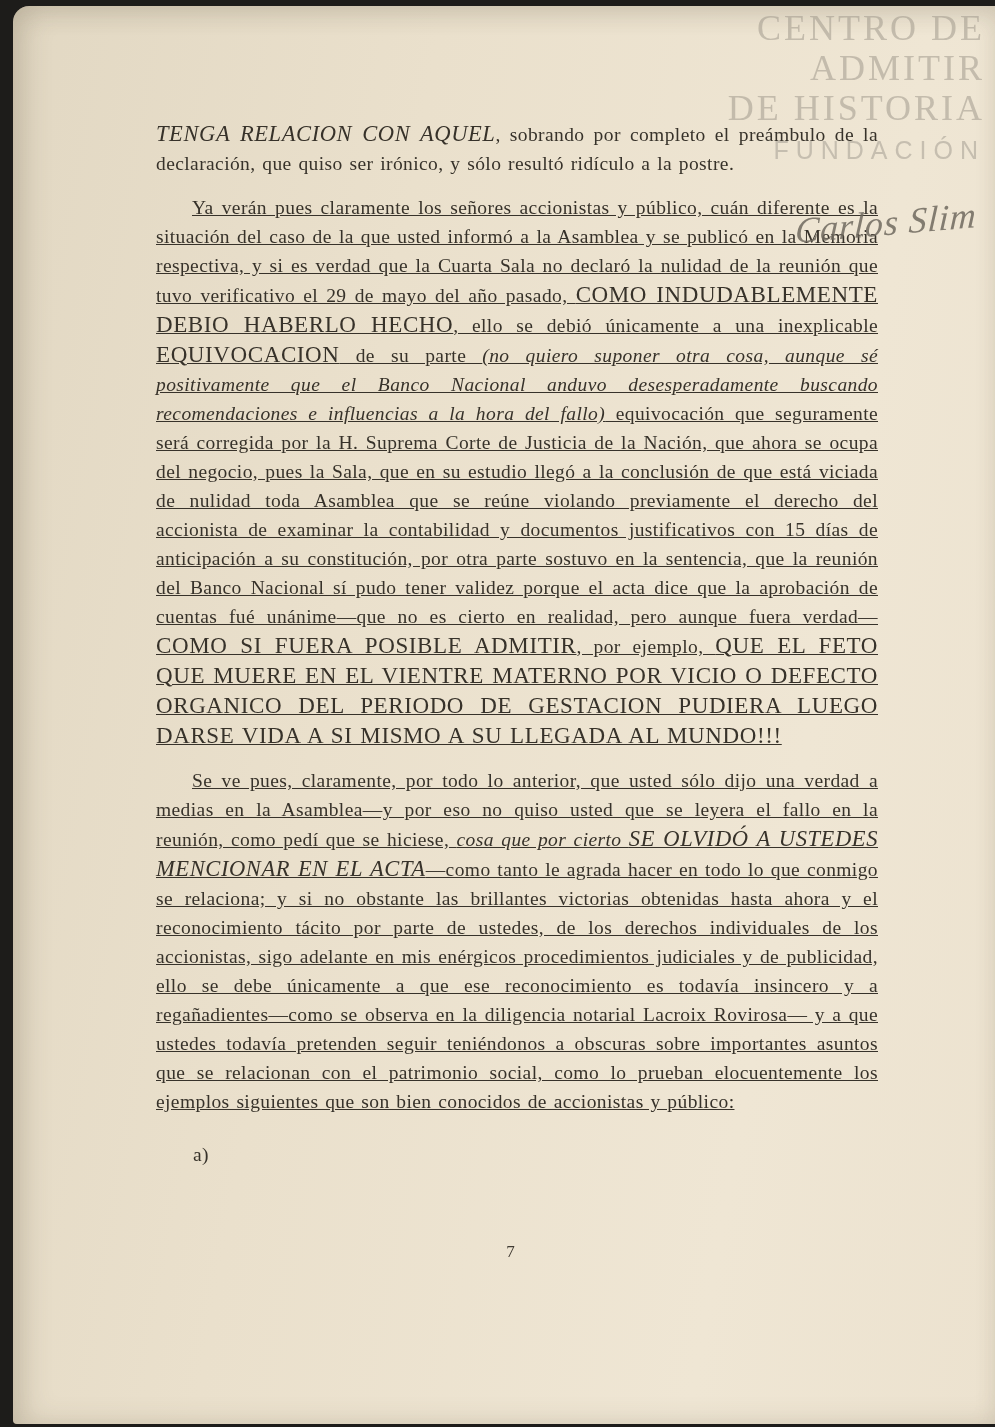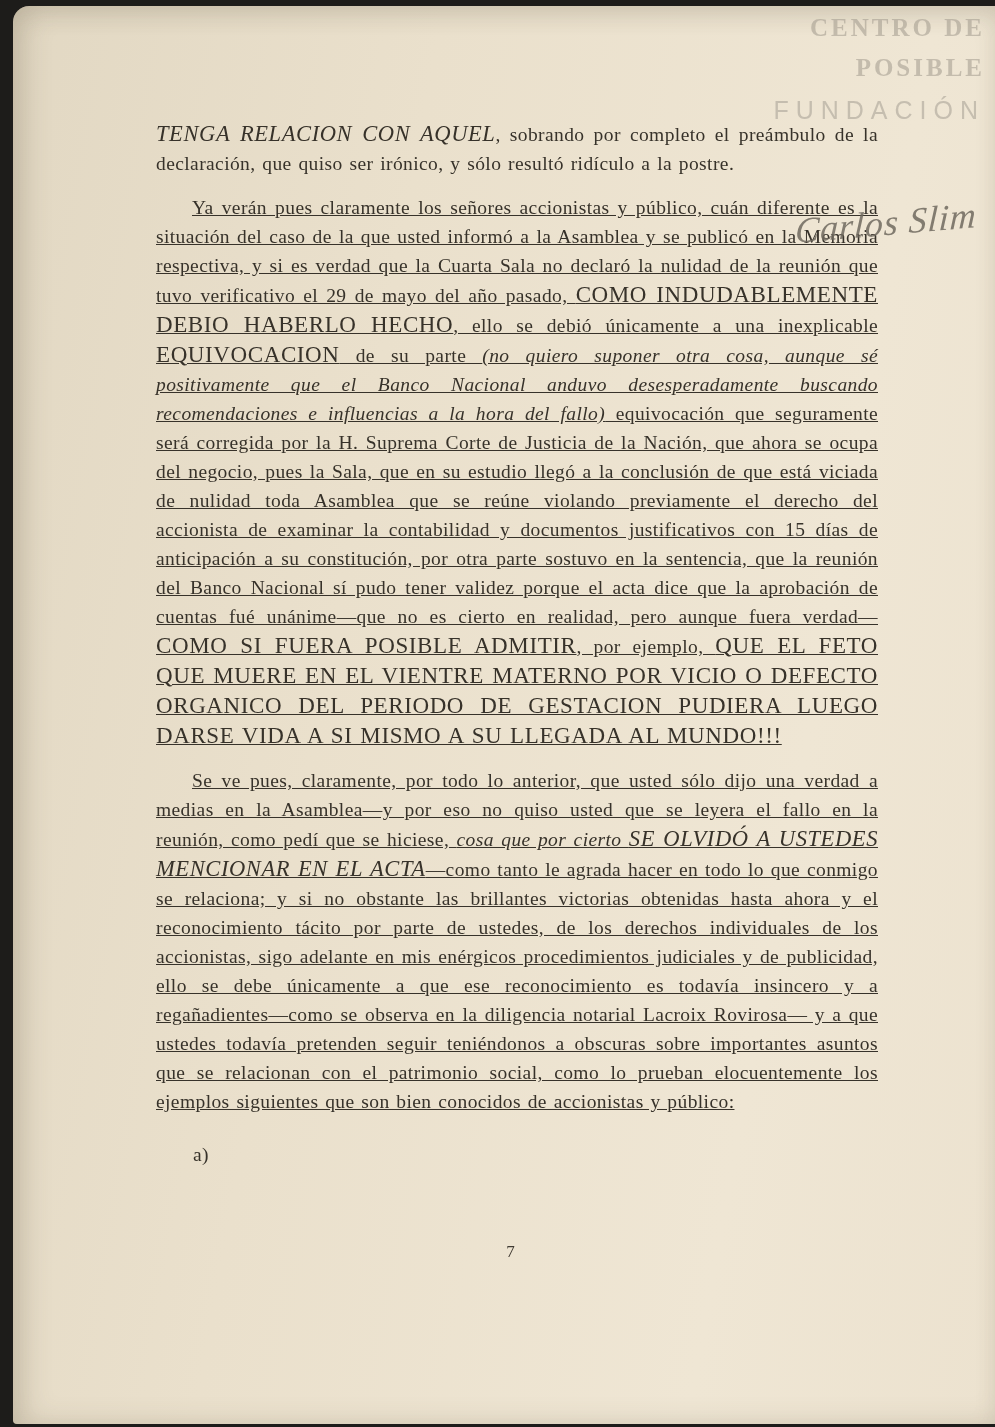--- a/index.html
+++ b/index.html
@@ -20,25 +20,25 @@
   
   .watermark {
     position: absolute;
     top: 2px; right: 10px;
     text-align: right;
     z-index: 1;
     user-select: none;
   }
   .watermark .wm-line {
     font-family: "Liberation Serif", serif;
-    font-size: 25px;
+    font-size: 36px;
     line-height: 40px;
     letter-spacing: 3px;
     color: rgba(160, 153, 140, 0.55);
-    font-weight: 700;
+    font-weight: 400;
   }
   .watermark .wm-foundation {
     margin-top: 8px;
     font-family: "Liberation Sans", sans-serif;
     font-size: 25px;
     letter-spacing: 7px;
     color: rgba(170, 164, 152, 0.60);
   }
   .signature {
     position: absolute;
@@ -100,21 +100,22 @@
     color: #403b33;
   }
 </style>
 </head>
 <body>
 
 <div class="paper">
 
   <div class="watermark">
     <div class="wm-line">CENTRO DE</div>
-    <div class="wm-line">POSIBLE</div>
+    <div class="wm-line">ADMITIR</div>
+    <div class="wm-line">DE HISTORIA</div>
     <div class="wm-foundation">FUNDACIÓN</div>
   </div>
 
   <div class="signature">Carlos Slim</div>
 
   <div class="content">
 
     <p class="para"><span class="seg-italic-caps">TENGA RELACION CON AQUEL</span><span>, sobrando por completo el preámbulo de la declaración, que quiso ser irónico, y sólo resultó ridículo a la postre.</span></p>
 
     <p class="para indented"><span>Ya verán pues claramente los señores accionistas y público, cuán diferente es la situación del caso de la que usted informó a la Asamblea y se publicó en la Memoria respectiva, y si es verdad que la Cuarta Sala no declaró la nulidad de la reunión que tuvo verificativo el 29 de mayo del año pasado, </span><span class="seg-caps">COMO INDUDABLEMENTE DEBIO HABERLO HECHO</span><span>, ello se debió únicamente a una inexplicable </span><span class="seg-caps">EQUIVOCACION</span><span> de su parte </span><span class="seg-italic">(no quiero suponer otra cosa, aunque sé positivamente que el Banco Nacional anduvo desesperadamente buscando recomendaciones e influencias a la hora del fallo)</span><span> equivocación que seguramente será corregida por la H. Suprema Corte de Justicia de la Nación, que ahora se ocupa del negocio, pues la Sala, que en su estudio llegó a la conclusión de que está viciada de nulidad toda Asamblea que se reúne violando previamente el derecho del accionista de examinar la contabilidad y documentos justificativos con 15 días de anticipación a su constitución, por otra parte sostuvo en la sentencia, que la reunión del Banco Nacional sí pudo tener validez porque el acta dice que la aprobación de cuentas fué unánime—que no es cierto en realidad, pero aunque fuera verdad—</span><span class="seg-caps">COMO SI FUERA POSIBLE ADMITIR</span><span>, por ejemplo, </span><span class="seg-caps">QUE EL FETO QUE MUERE EN EL VIENTRE MATERNO POR VICIO O DEFECTO ORGANICO DEL PERIODO DE GESTACION PUDIERA LUEGO DARSE VIDA A SI MISMO A SU LLEGADA AL MUNDO!!!</span></p>

